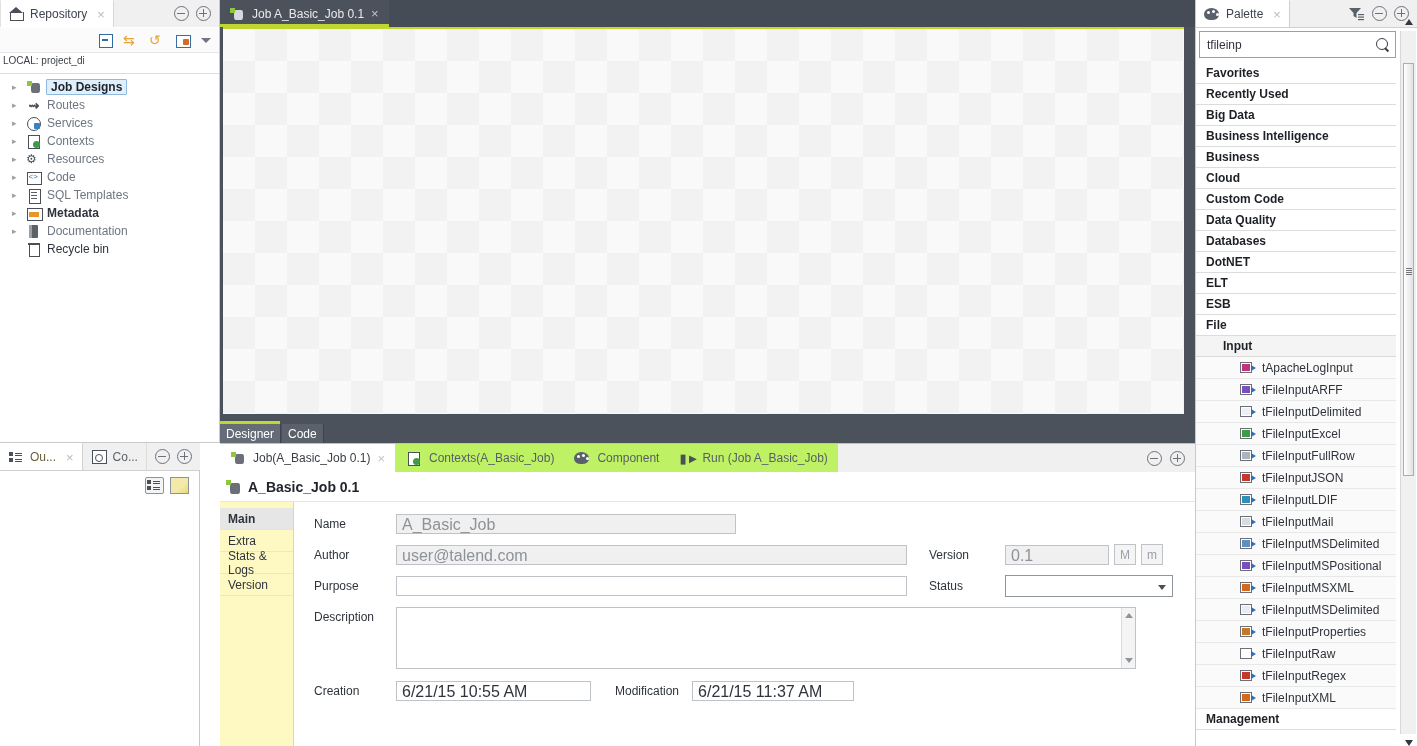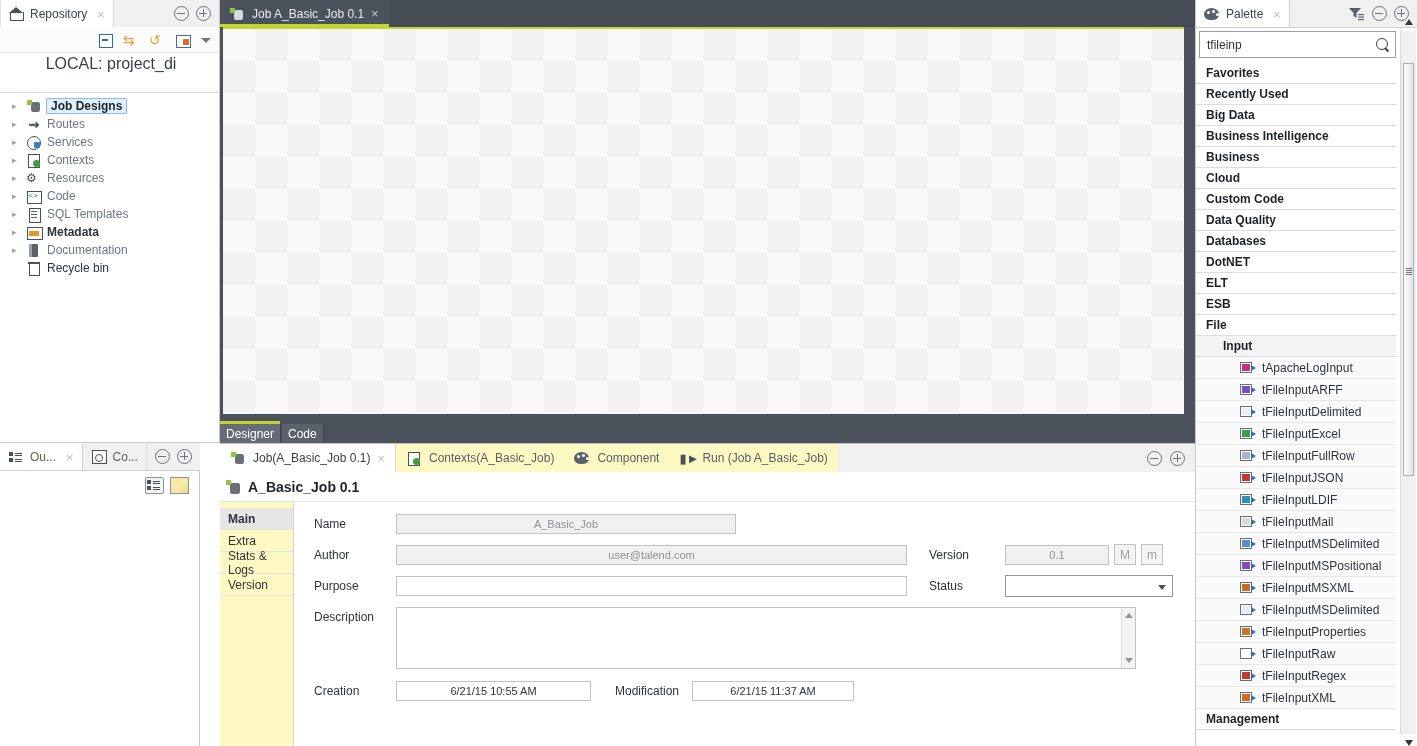--- a/index.html
+++ b/index.html
@@ -88,23 +88,22 @@
     background:#2e6ca3; }
   .ti-arrows { color:#e8a33d; font-size:14px; line-height:14px; }
   .ti-refresh { color:#e8a33d; font-size:14px; line-height:14px; }
   .ti-view::before { content:""; position:absolute; left:1px; top:2px; width:13px;height:11px;
     border:1.4px solid #3b6ea5; background:#fff;}
   .ti-view::after { content:""; position:absolute; left:8px; top:6px; width:6px;height:6px;
     background:#d96a24; border-radius:1px;}
   .caret-dn { width:0;height:0;border-left:5px solid transparent;border-right:5px solid transparent;
     border-top:5px solid #6f7680; }
   .repo-local {
-    padding: 2px 0 19px 3px; font-size: 16px; color: #3a3f47;
+    padding: 2px 0 7px 3px; font-size: 10px; color: #3a3f47;
     border-bottom: 1px solid #dcdcdc;
-    text-align: center;
   }
   .tree { padding-top: 4px; }
   .tnode {
     display: flex; align-items: center; height: 18px; padding-left: 12px; gap: 4px;
     font-size: 12px;
   }
   .tarrow {
     width: 10px; color: #9aa0a8; font-size: 9px; line-height: 1;
   }
   .tnode .tname { color: #6f7680; }
@@ -205,21 +204,21 @@
   .dctab.active{ background:#656c77; }
   .dctab.active::before{
     content:""; position:absolute; left:0;right:0;top:-3px;height:3px;background:#bfd730;
   }
 
   
   #props { left: 220px; top: 443px; width: 975px; height: 303px; background:#fff;
            border-top:1px solid #c0c0c0; }
   .ptabbar{ height:28px; background:#f0f0f0; display:flex; align-items:stretch; }
   .ptab{ display:flex;align-items:center;gap:7px;padding:0 10px;color:#585e68;font-size:12px;
-         background:#fef9c3; }
+         background:#bef264; }
   .ptab.active{ background:#ffffff; color:#3a3f47; border-right:1px solid #d5d5d5;}
   .ptab .xc{color:#c0c3c8;font-size:13px;}
   .ptabfill{flex:1;background:#f0f0f0;}
   .ptools{display:flex;align-items:center;gap:8px;padding:0 10px;background:#f0f0f0;}
   .ptitle{
     height:30px; display:flex; align-items:center; gap:6px; padding-left:5px;
     font-weight:bold; font-size:14px; color:#22262c;
     border-bottom:1px solid #e2e6ea;
   }
   .ptitle .jicon2{width:17px;height:16px;position:relative;}
@@ -228,22 +227,22 @@
   .ptitle .jicon2::after{content:"";position:absolute;left:1px;top:1px;width:5px;height:5px;background:#8ec63f;}
   .pbody{ display:flex; height: 245px; }
   .pside{ width:74px; border-right:1px solid #d4d4d4; padding-top:6px; background:#fef9c3;}
   .psitem{ height:22px; display:flex;align-items:center; padding-left:8px; font-size:12px;
            color:#2f343c; border-bottom:1px solid #e4e4e4;}
   .psitem.active{ background:#e6e6e6; font-weight:bold; }
   .pform{ flex:1; padding:12px 12px 0 20px; position:relative; }
   .frow{ display:flex; align-items:center; margin-bottom:10px; }
   .flabel{ width:82px; font-size:12px; color:#2f343c; }
   .fin{
-    height:20px; border:1px solid #bfc3c8; background:#fff; font-size:11px;
-    padding:0 5px; color:#2f343c; line-height:19px; font-family:"Liberation Sans",sans-serif;text-align:center;
+    height:20px; border:1px solid #bfc3c8; background:#fff; font-size:16px;
+    padding:0 5px; color:#2f343c; line-height:19px; font-family:"Liberation Sans",sans-serif;
   }
   .fin.ro{ background:#f0f0f0; color:#8d9298; }
   .lbl2{ width:76px; font-size:12px; color:#2f343c; margin-left:22px;}
   .minibtn{
     width:22px;height:21px;border:1px solid #bfc3c8;background:#f4f4f4;color:#9aa0a8;
     font-size:12px;display:flex;align-items:center;justify-content:center;margin-left:5px;
   }
   .selbox{
     width:168px;height:22px;border:1px solid #8f959d;background:#fff;position:relative;
   }

